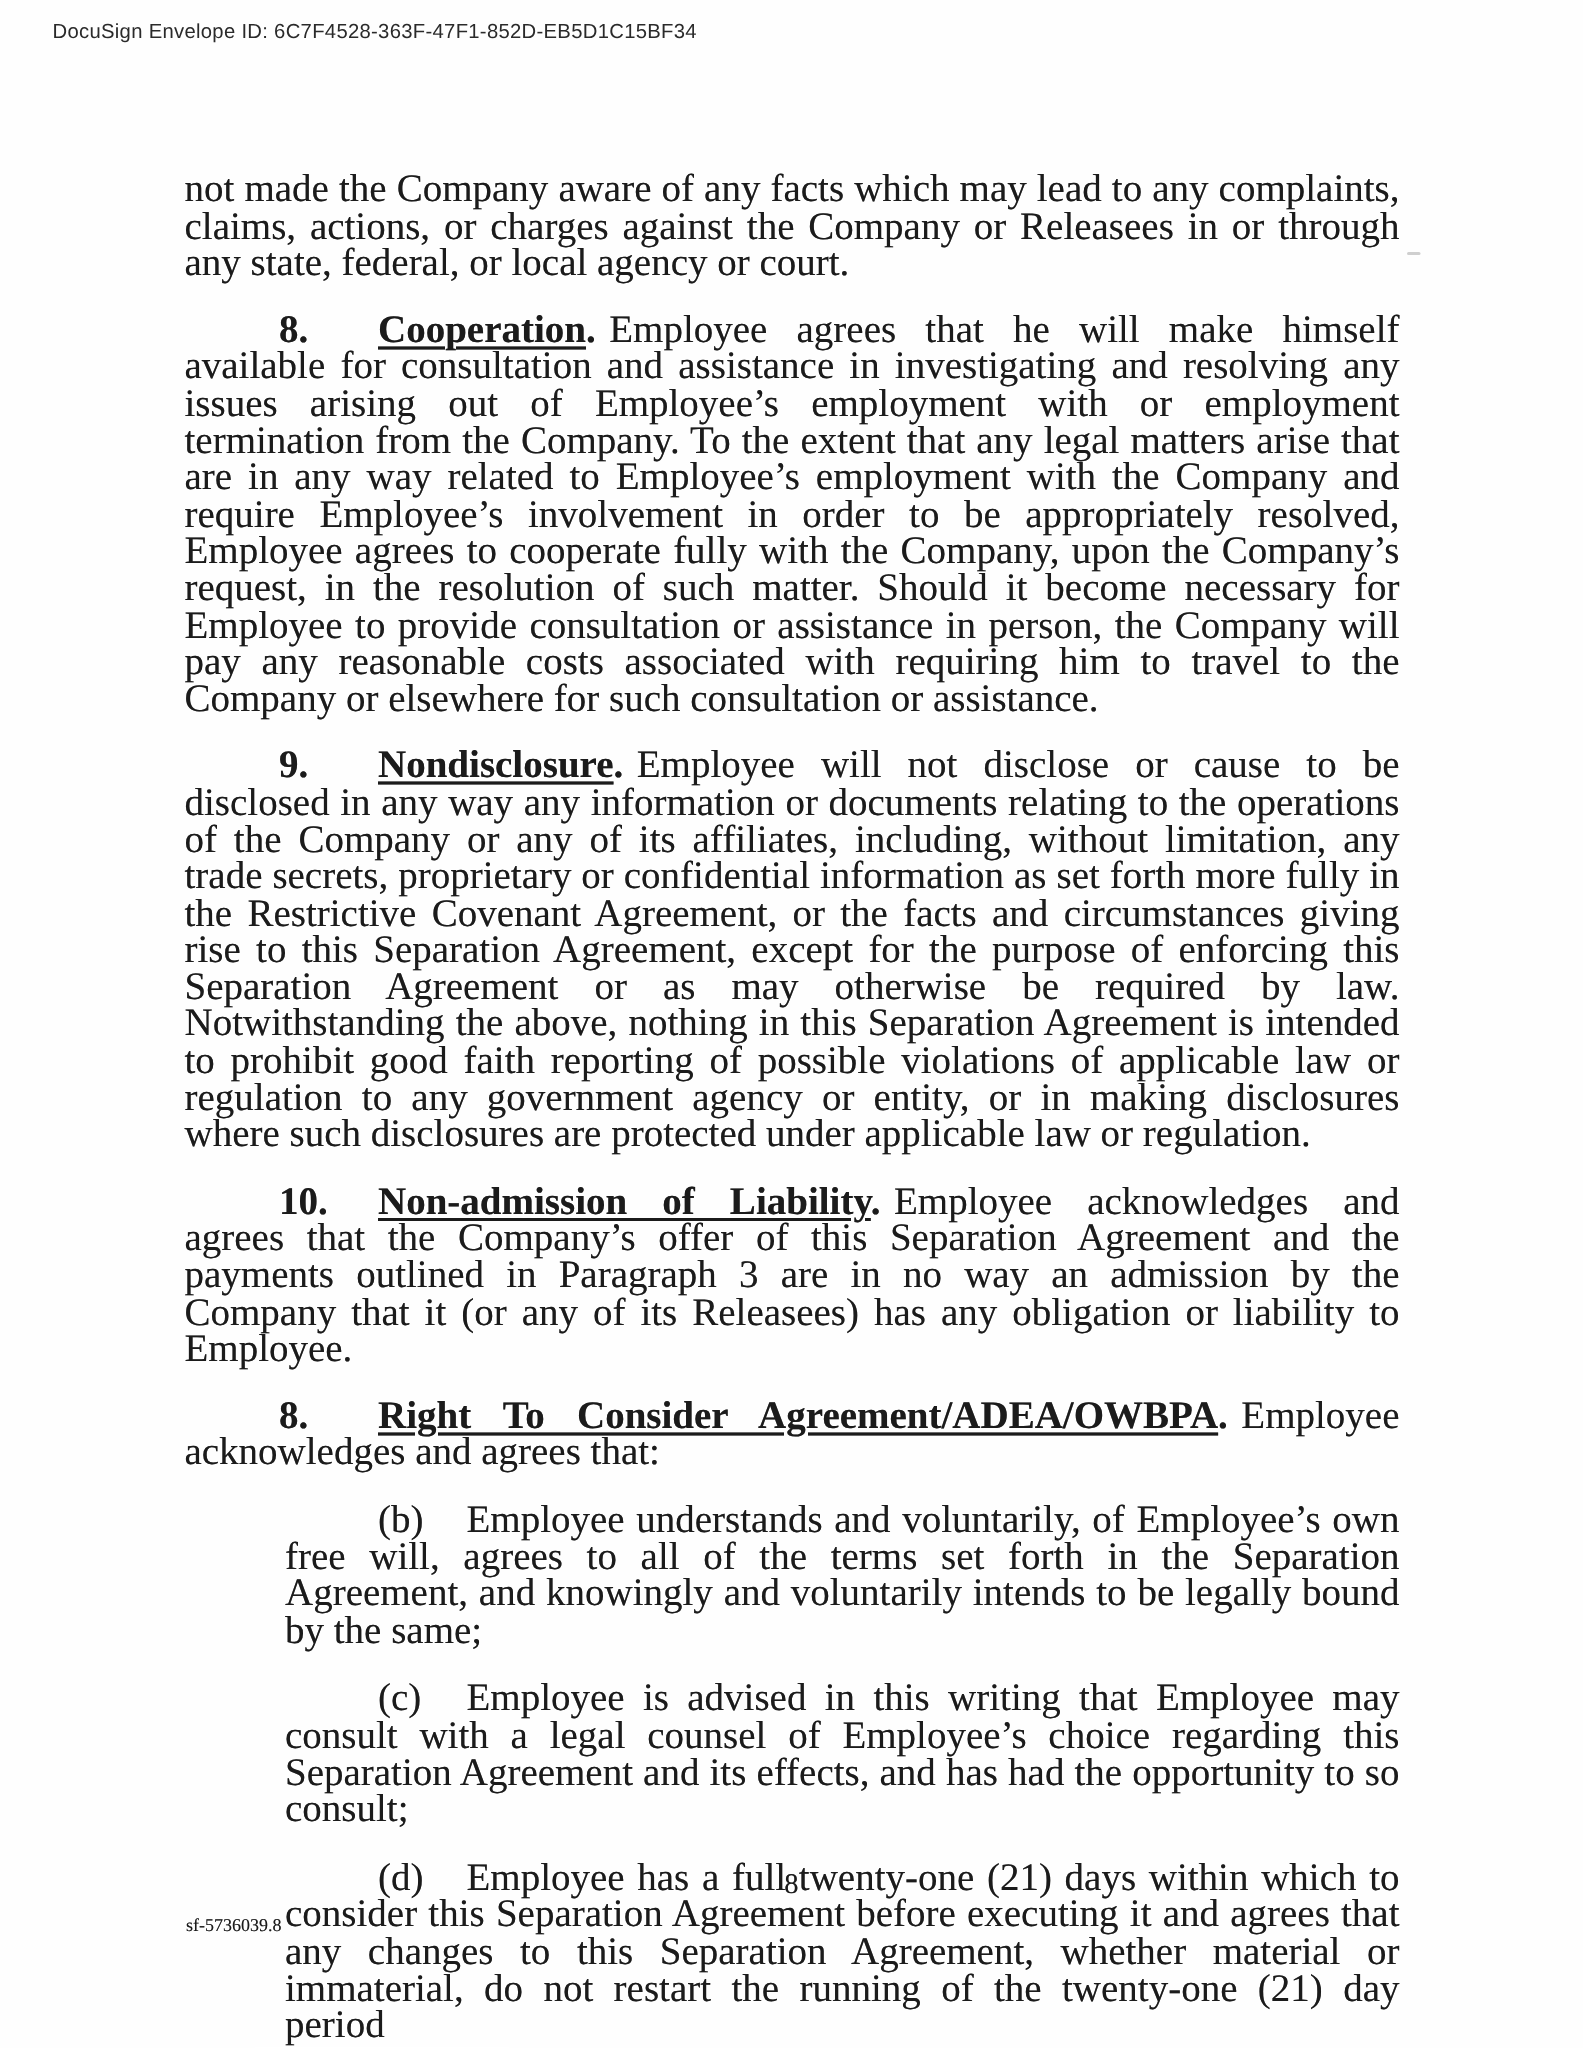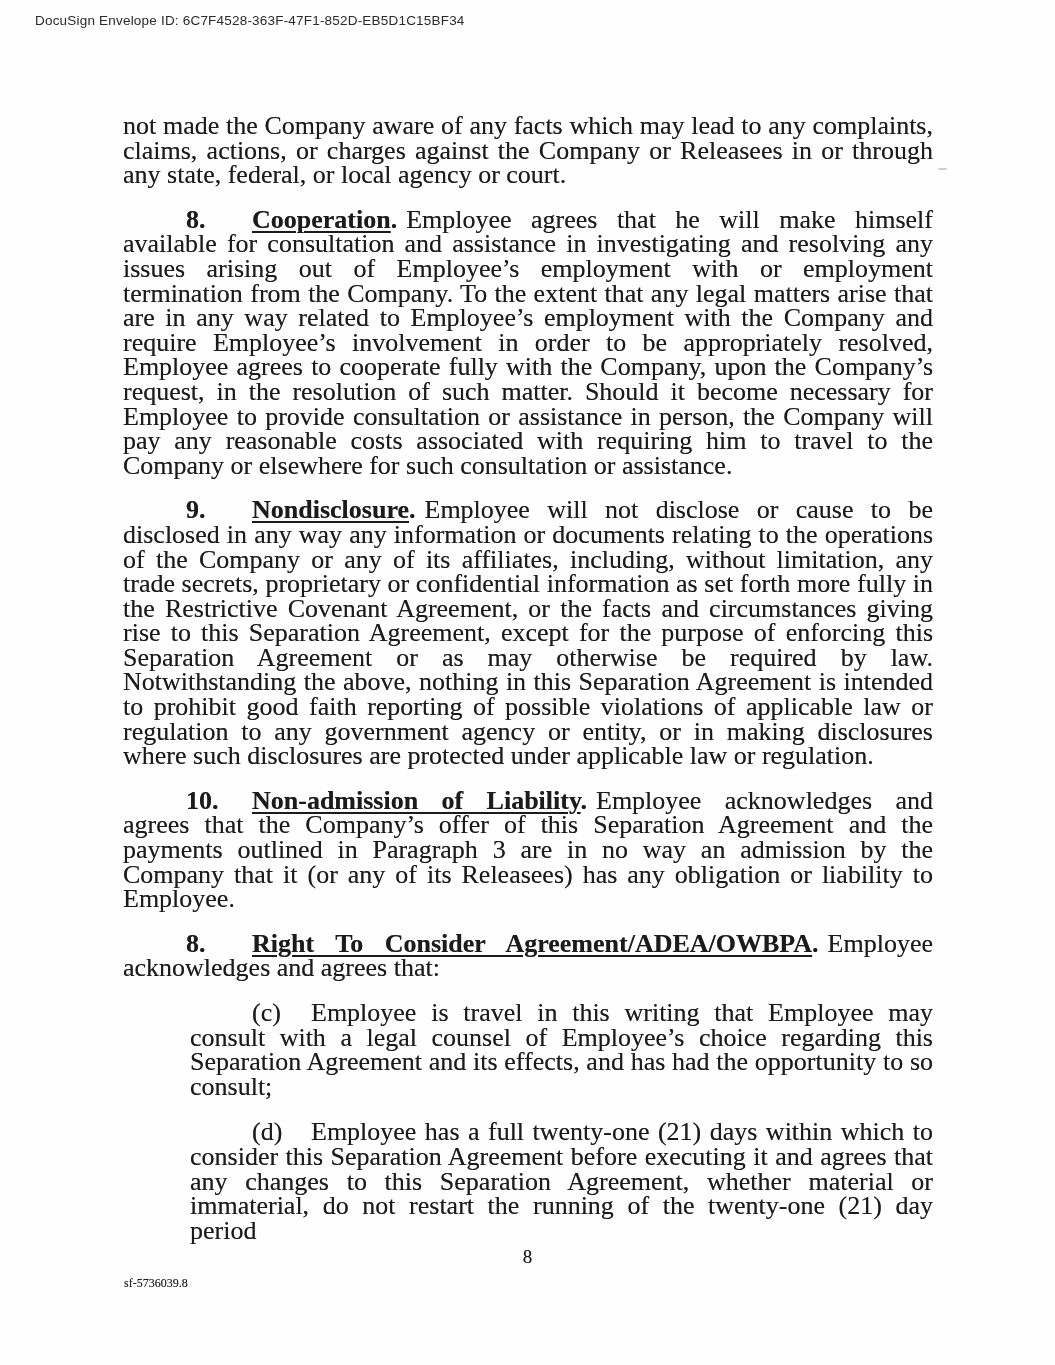--- a/index.html
+++ b/index.html
@@ -107,22 +107,23 @@
 
     <p class="num-para"><span class="para-num">8.</span><span class="para-heading">Cooperation</span><span class="para-sep">.</span><span class="para-body">Employee agrees that he will make himself available for consultation and assistance in investigating and resolving any issues arising out of Employee’s employment with or employment termination from the Company.  To the extent that any legal matters arise that are in any way related to Employee’s employment with the Company and require Employee’s involvement in order to be appropriately resolved, Employee agrees to cooperate fully with the Company, upon the Company’s request, in the resolution of such matter.  Should it become necessary for Employee to provide consultation or assistance in person, the Company will pay any reasonable costs associated with requiring him to travel to the Company or elsewhere for such consultation or assistance.</span></p>
 
     <p class="num-para"><span class="para-num">9.</span><span class="para-heading">Nondisclosure</span><span class="para-sep">.</span><span class="para-body">Employee will not disclose or cause to be disclosed in any way any information or documents relating to the operations of the Company or any of its affiliates, including, without limitation, any trade secrets, proprietary or confidential information as set forth more fully in the Restrictive Covenant Agreement, or the facts and circumstances giving rise to this Separation Agreement, except for the purpose of enforcing this Separation Agreement or as may otherwise be required by law.  Notwithstanding the above, nothing in this Separation Agreement is intended to prohibit good faith reporting of possible violations of applicable law or regulation to any government agency or entity, or in making disclosures where such disclosures are protected under applicable law or regulation.</span></p>
 
     <p class="num-para"><span class="para-num">10.</span><span class="para-heading">Non-admission of Liability</span><span class="para-sep">.</span><span class="para-body">Employee acknowledges and agrees that the Company’s offer of this Separation Agreement and the payments outlined in Paragraph 3 are in no way an admission by the Company that it (or any of its Releasees) has any obligation or liability to Employee.</span></p>
 
     <p class="num-para"><span class="para-num">8.</span><span class="para-heading">Right To Consider Agreement/ADEA/OWBPA</span><span class="para-sep">.</span><span class="para-body">Employee acknowledges and agrees that:</span></p>
 
 
+    <div class="subitem"><span class="subitem-label">(b)</span><span>Employee understands and voluntarily, of Employee’s own free will, agrees to all of the terms set forth in the Separation Agreement, and knowingly and voluntarily intends to be legally bound by the same;</span></div>
 
-    <div class="subitem"><span class="subitem-label">(c)</span><span>Employee is travel in this writing that Employee may consult with a legal counsel of Employee’s choice regarding this Separation Agreement and its effects, and has had the opportunity to so consult;</span></div>
+    <div class="subitem"><span class="subitem-label">(c)</span><span>Employee is advised in this writing that Employee may consult with a legal counsel of Employee’s choice regarding this Separation Agreement and its effects, and has had the opportunity to so consult;</span></div>
 
     <div class="subitem"><span class="subitem-label">(d)</span><span>Employee has a full twenty-one (21) days within which to consider this Separation Agreement before executing it and agrees that any changes to this Separation Agreement, whether material or immaterial, do not restart the running of the twenty-one (21) day period</span></div>
 
   </div>
 
   <div class="footer-page-number">8</div>
 
   <div class="footer-doc-ref">sf-5736039.8</div>
 
 </div>

